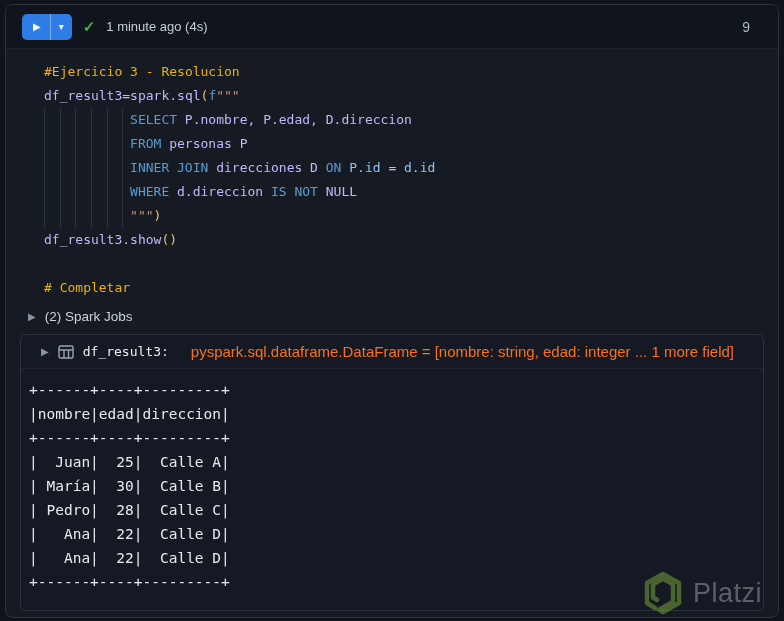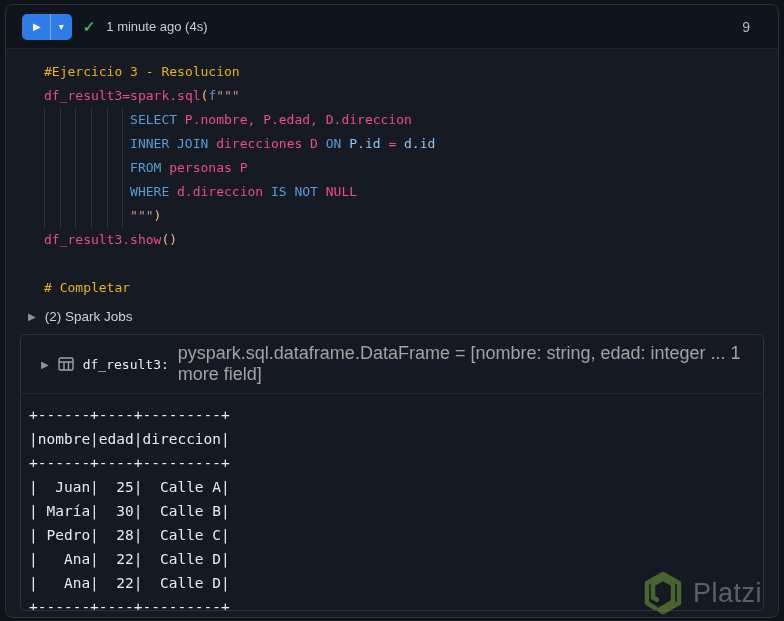--- a/index.html
+++ b/index.html
@@ -69,21 +69,21 @@
     color: #d7dde3;
     cursor: text;
   }
   .code-line { white-space: pre; height: 24px; }
   .indent {
     display: inline-block;
     height: 24px;
     vertical-align: top;
     background: repeating-linear-gradient(90deg, #2c3540 0, #2c3540 1px, transparent 1px, transparent 2ch);
   }
-  .tok-fg      { color: #ec4899; }
+  .tok-fg      { color: #c4b5fd; }
   .tok-comment { color: #eab308; }
   .tok-kw      { color: #569cd6; }
   .tok-var     { color: #8ec5f5; }
   .tok-str     { color: #ce9178; }
   .tok-bracket { color: #e5c07b; }
 
   
   .spark-jobs {
     display: flex;
     align-items: center;
@@ -112,21 +112,21 @@
     border-bottom: 1px solid #20262f;
     cursor: pointer;
   }
   .table-icon { display: flex; align-items: center; }
   .table-icon svg { display: block; }
   .df-var {
     font-family: "DejaVu Sans Mono", monospace;
     font-size: 13px;
     color: #eaeff4;
   }
-  .df-type { font-size: 18px; color: #a3a3a3; }
+  .df-type { font-size: 15px; color: #f97316; margin-left: 13px; }
   .ascii-table {
     padding: 9px 10px 4px 8px;
     font-family: "DejaVu Sans Mono", monospace;
     font-size: 14.5px;
     line-height: 24px;
     color: #e6ebf0;
     white-space: pre;
   }
 
   
@@ -167,22 +167,22 @@
     <span class="check-icon">✓</span>
     <span class="status-text">1 minute ago (4s)</span>
     <span class="exec-count">9</span>
   </div>
 
   <div class="code-area">
     <div>
         <div class="code-line"><span class="tok-comment">#Ejercicio 3 - Resolucion</span></div>
         <div class="code-line"><span class="tok-fg">df_result3=spark.sql</span><span class="tok-bracket">(</span><span class="tok-kw">f</span><span class="tok-str">"""</span></div>
         <div class="code-line"><span class="indent" style="width: 11ch;"></span><span class="tok-kw">SELECT</span><span class="tok-fg"> P.nombre, P.edad, D.direccion</span></div>
+        <div class="code-line"><span class="indent" style="width: 11ch;"></span><span class="tok-kw">FROM</span><span class="tok-fg"> personas P</span></div>
         <div class="code-line"><span class="indent" style="width: 11ch;"></span><span class="tok-kw">INNER JOIN</span><span class="tok-fg"> direcciones D </span><span class="tok-kw">ON</span><span class="tok-fg"> </span><span class="tok-var">P.id</span><span class="tok-fg"> = </span><span class="tok-var">d.id</span></div>
-        <div class="code-line"><span class="indent" style="width: 11ch;"></span><span class="tok-kw">FROM</span><span class="tok-fg"> personas P</span></div>
         <div class="code-line"><span class="indent" style="width: 11ch;"></span><span class="tok-kw">WHERE</span><span class="tok-fg"> d.direccion </span><span class="tok-kw">IS NOT</span><span class="tok-fg"> NULL</span></div>
         <div class="code-line"><span class="indent" style="width: 11ch;"></span><span class="tok-str">"""</span><span class="tok-bracket">)</span></div>
         <div class="code-line"><span class="tok-fg">df_result3.show</span><span class="tok-bracket">()</span></div>
         <div class="code-line">&nbsp;</div>
         <div class="code-line"><span class="tok-comment"># Completar</span></div>
       </div>
   </div>
 
   <div class="spark-jobs">
     <span class="twisty">▶</span>

